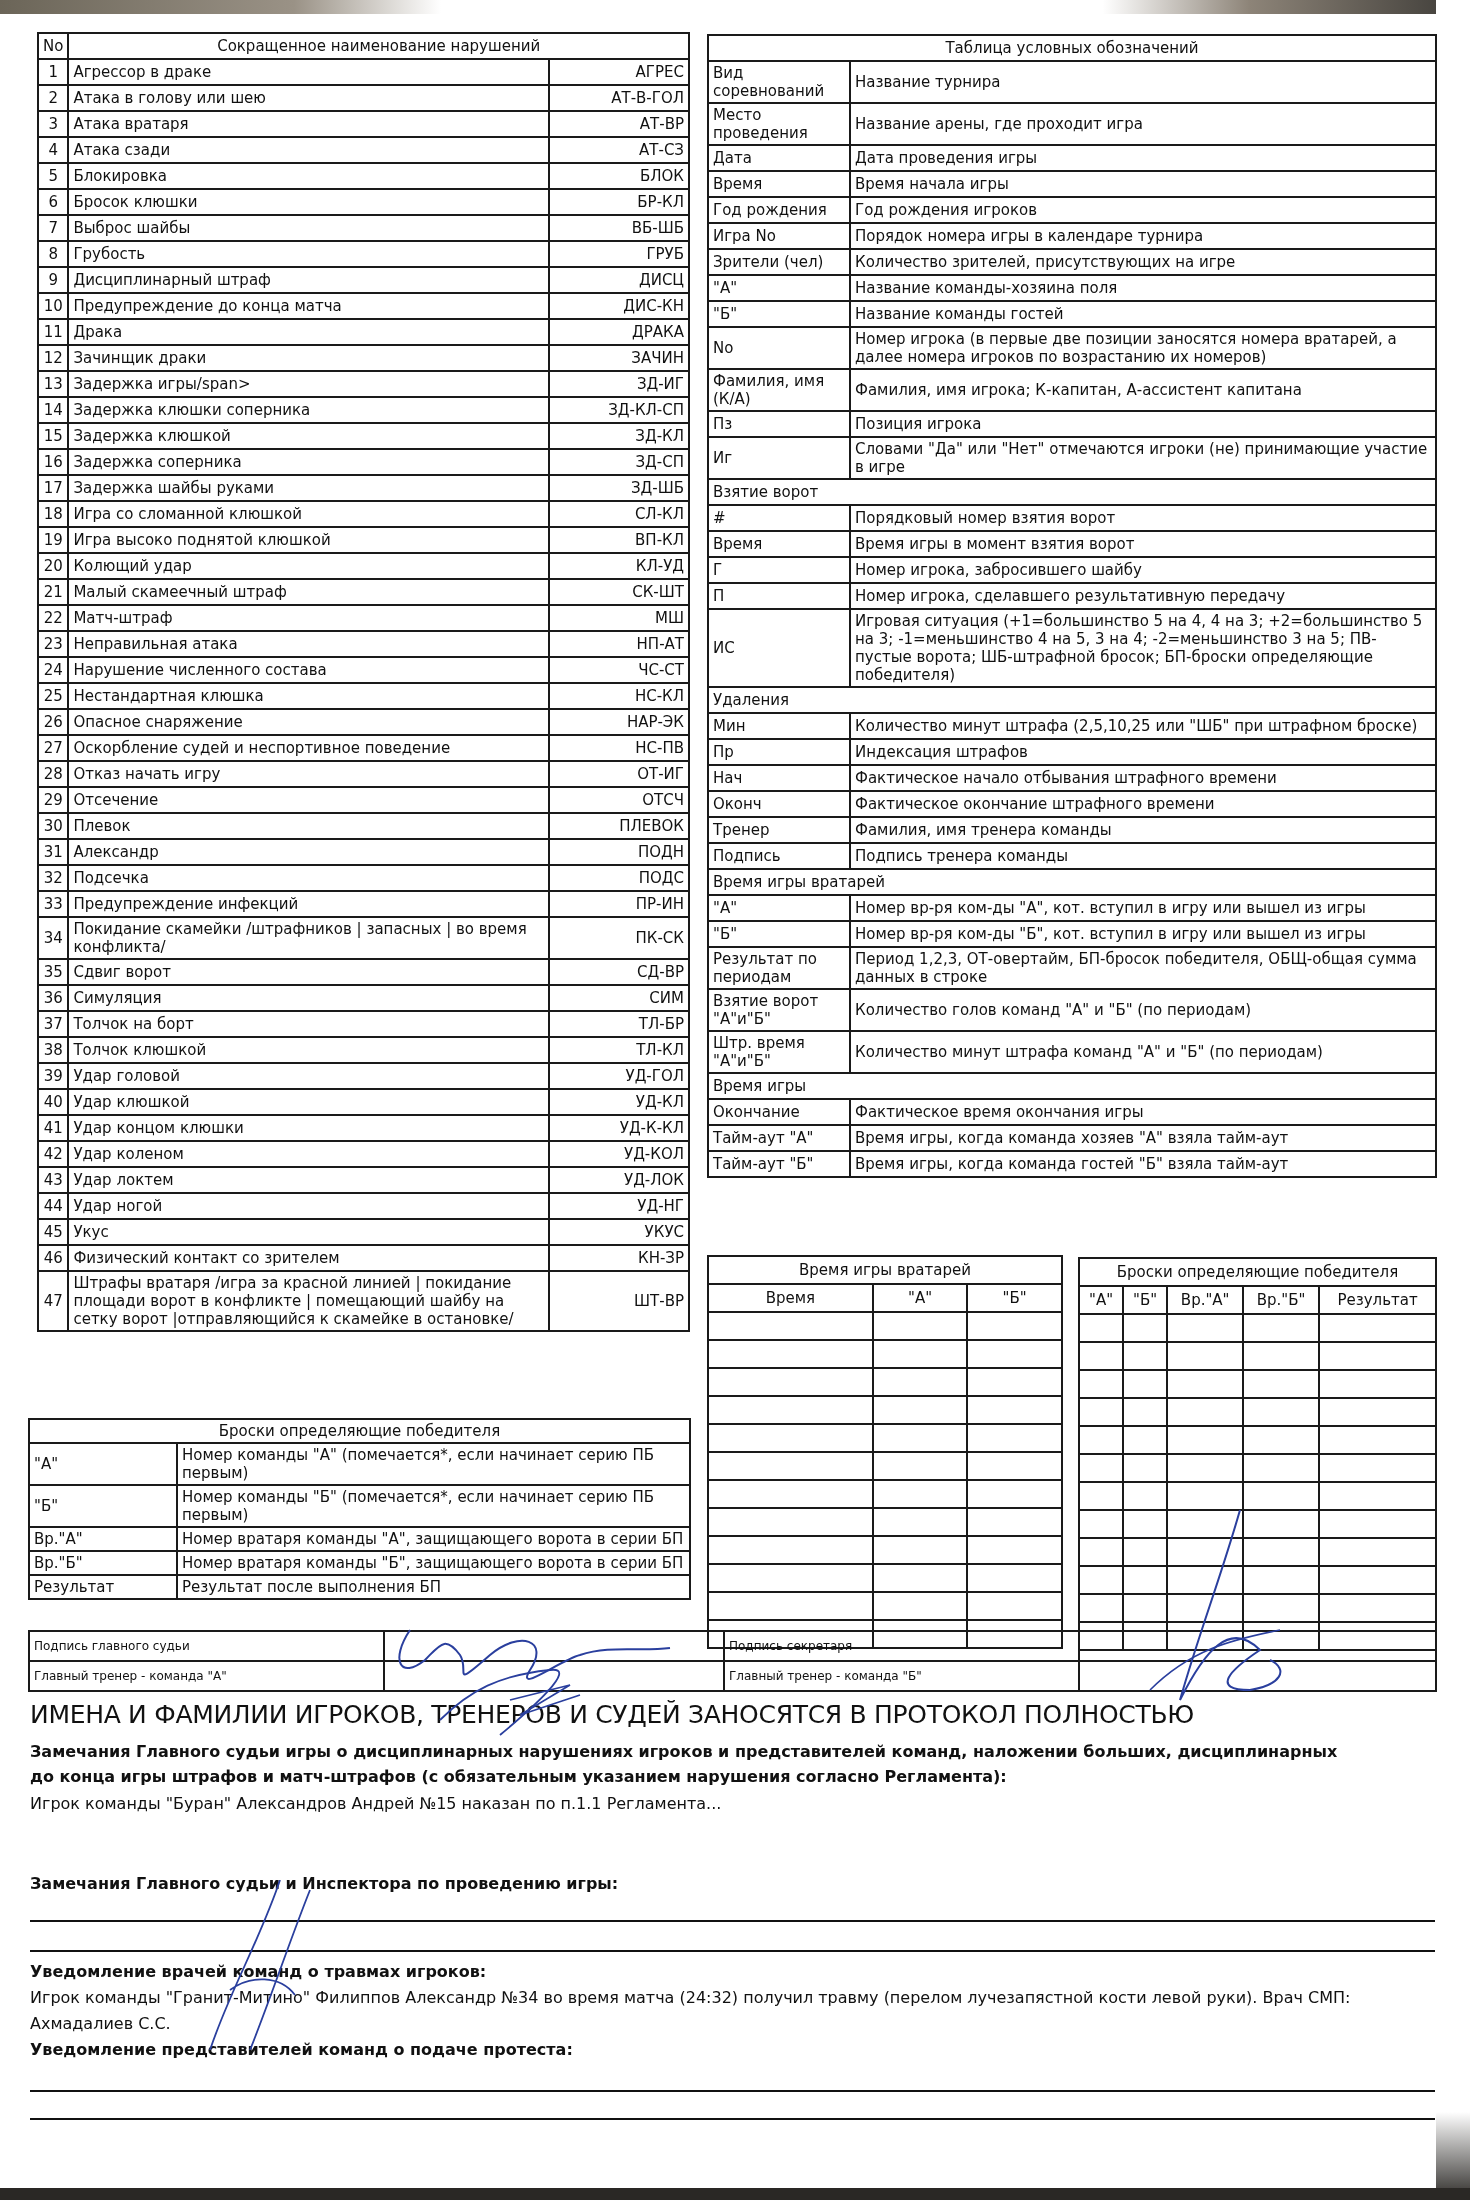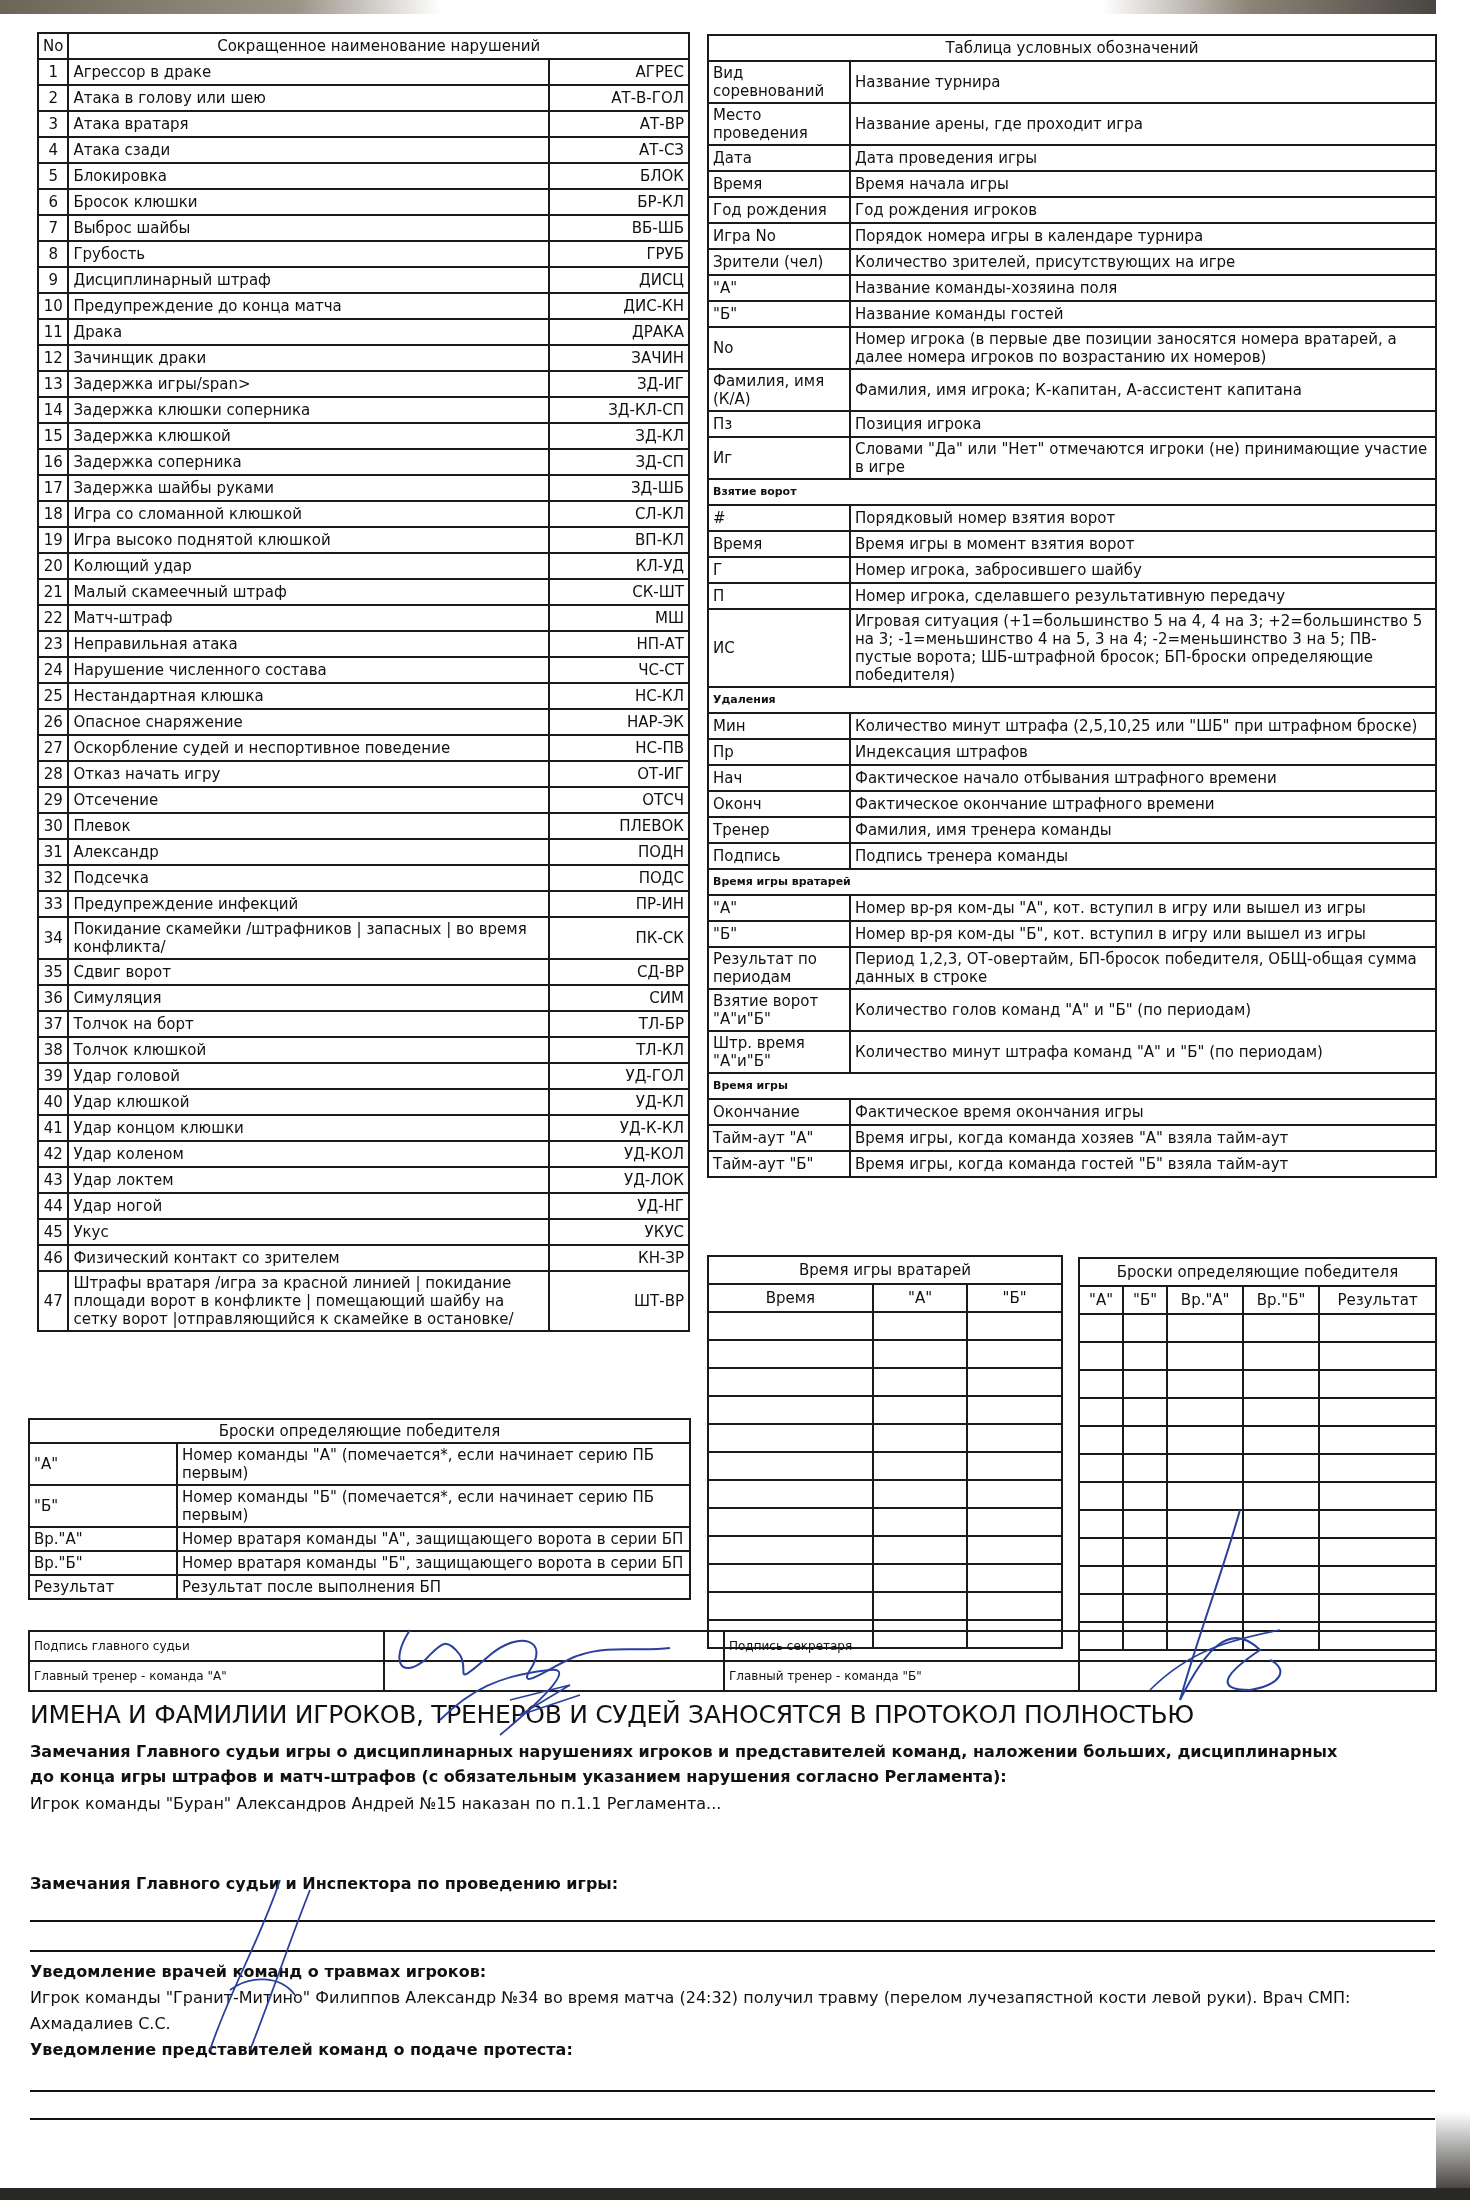--- a/index.html
+++ b/index.html
@@ -22,21 +22,21 @@
   
   #violations { left: 37px; top: 32px; width: 653px; }
   #violations td.num { width: 24px; text-align: center; padding: 2px 2px; }
   #violations td.code { width: 130px; text-align: right; }
   #violations tr { height: 26px; }
 
   
   #legend { left: 707px; top: 34px; width: 730px; }
   #legend td.key { width: 132px; border-radius: 18px; }
   #legend tr { height: 26px; }
-  #legend td.section { font-size: 11px; font-weight: bold; }
+  #legend td.section { font-size: 15px; }
 
   
   #goalie { left: 707px; top: 1255px; width: 356px; }
   #goalie td, #goalie th { height: 22px; text-align: center; }
   
   #shootout { left: 1078px; top: 1257px; width: 359px; }
   #shootout td, #shootout th { height: 22px; text-align: center; }
 
   
   #so-legend { left: 28px; top: 1418px; width: 663px; }

